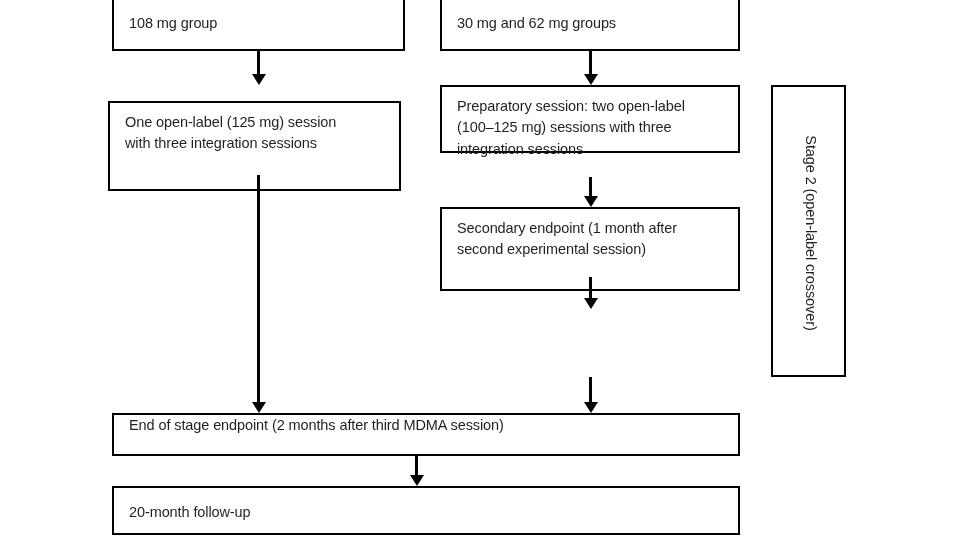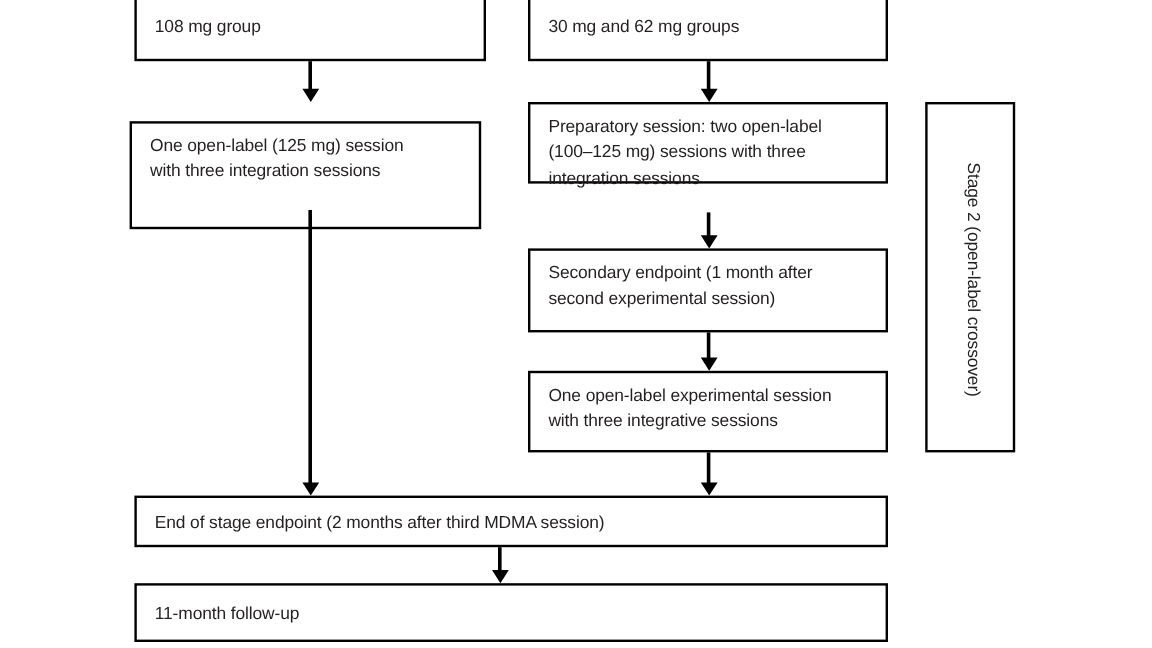--- a/index.html
+++ b/index.html
@@ -31,23 +31,23 @@
   .node-text {
     display: block;
     white-space: pre-line;
   }
 
   
   #node-125mg-group      { left: 112px; top: -6px;  width: 293px; height: 57px; padding-top: 17px; }
   #node-30-75mg-groups   { left: 440px; top: -6px;  width: 300px; height: 57px; padding-top: 17px; }
   #node-open-label-125   { left: 108px; top: 85px;  width: 293px; height: 90px; margin-top: 16px; }
   #node-preparatory      { left: 440px; top: 85px;  width: 300px; height: 68px; }
-  #node-secondary-ep     { left: 440px; top: 207px; width: 300px; height: 70px; }
+  #node-secondary-ep     { left: 440px; top: 207px; width: 300px; height: 84px; }
   #node-open-label-exp   { left: 440px; top: 309px; width: 300px; height: 68px; }
-  #node-end-of-stage     { left: 112px; top: 413px; width: 628px; height: 43px; padding-top: 11px; }
+  #node-end-of-stage     { left: 112px; top: 413px; width: 628px; height: 43px; padding-top: 0; }
   #node-followup         { left: 112px; top: 486px; width: 628px; height: 49px; padding-top: 14px; }
 
   #node-stage2 {
     left: 771px;
     top: 85px;
     width: 75px;
     height: 292px;
     padding: 0;
   }
   .vertical-label {
@@ -141,40 +141,36 @@
   <div class="node" id="node-secondary-ep">
     <span class="node-text">Secondary endpoint (1 month after
 second experimental session)</span>
   </div>
 
   <div class="arrow" style="left:589px; top:277px; height:32px;">
     <div class="arrow-line" style="height:22px;"></div>
     <div class="arrow-head" style="top:21px;"></div>
   </div>
 
-  <div class="node" id="node-open-label-exp">
-    <span class="node-text">One open-label experimental session
-with three integrative sessions</span>
-  </div>
 
   <div class="arrow" style="left:589px; top:377px; height:36px;">
     <div class="arrow-line" style="height:26px;"></div>
     <div class="arrow-head" style="top:25px;"></div>
   </div>
 
   <div class="node" id="node-stage2">
     <div class="vertical-label">Stage 2 (open-label crossover)</div>
   </div>
 
   <div class="node" id="node-end-of-stage">
     <span class="node-text">End of stage endpoint (2 months after third MDMA session)</span>
   </div>
 
   <div class="arrow" style="left:415px; top:456px; height:30px;">
     <div class="arrow-line" style="height:20px;"></div>
     <div class="arrow-head" style="top:19px;"></div>
   </div>
 
   <div class="node" id="node-followup">
-    <span class="node-text">11-month follow-up</span>
+    <span class="node-text">20-month follow-up</span>
   </div>
 
 </div>
 
 </body></html>

